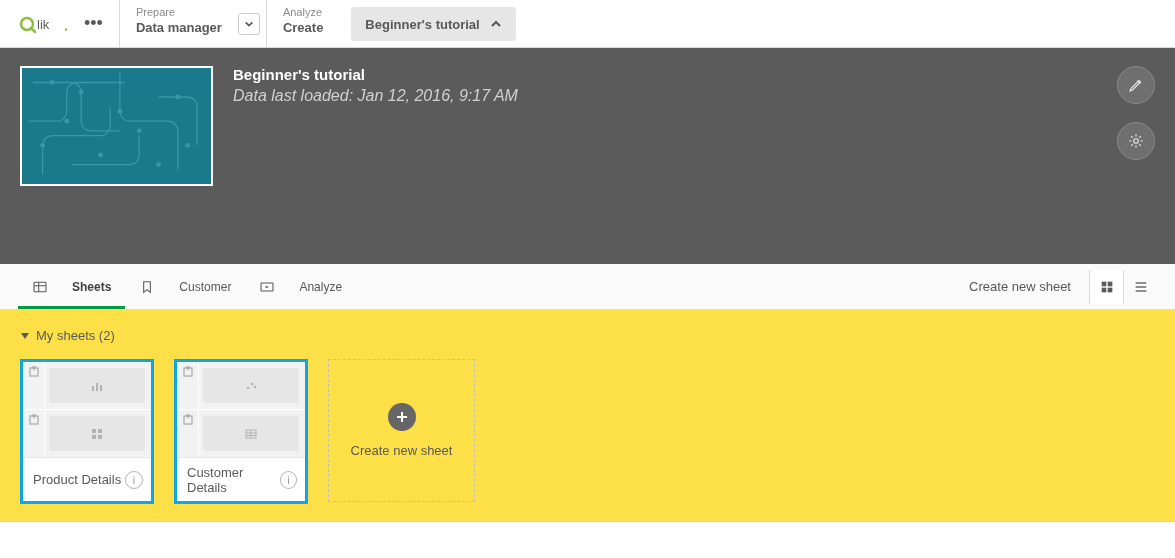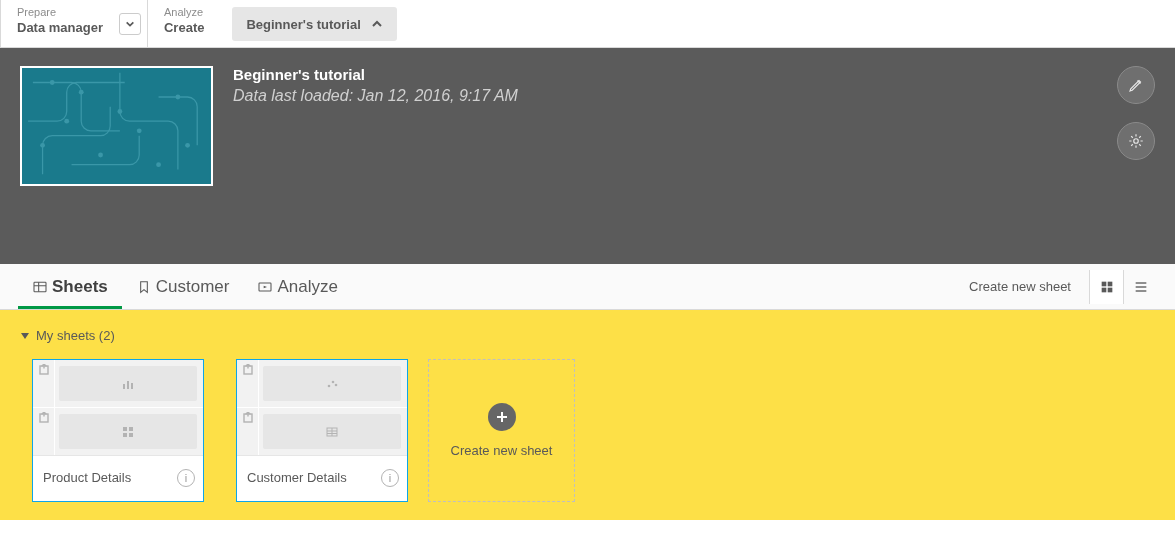--- a/index.html
+++ b/index.html
@@ -89,23 +89,23 @@
   .circle-btn svg { width:18px; height:18px; fill:none; stroke:#e6e6e6; stroke-width:1.6; }
 
   
   .tabbar {
     height:46px; border-bottom:1px solid #d9d9d9;
     display:flex; align-items:center;
     background:#fafafa;
     padding: 0 18px;
   }
   .tab {
-    display:flex; align-items:center; gap:4px;
+    display:flex; align-items:center; gap:24px;
     padding: 0 14px; height:100%;
-    cursor:pointer; color:#595959; font-size:17px;
+    cursor:pointer; color:#595959; font-size:12px;
   }
   .tab.active { border-bottom:3px solid #009845; color:#404040; font-weight:600; padding-top:3px; }
   .tab svg { width:16px; height:16px; fill:none; stroke:#595959; stroke-width:1.6; }
   .tabbar-spacer { flex:1; }
   .create-link { color:#595959; font-size:13px; cursor:pointer; margin-right:18px; }
   .view-btn {
     width:34px; height:34px; border-left:1px solid #d9d9d9;
     display:flex; align-items:center; justify-content:center; cursor:pointer;
   }
   .view-btn.active { background:#fff; }
@@ -113,21 +113,21 @@
   .view-btn.list svg { fill:none; stroke:#595959; stroke-width:2; }
 
   
   .sheets-area { padding: 18px 20px; background:#fde047; }
   .group-header { display:flex; align-items:center; gap:6px; cursor:pointer; color:#595959; font-size:13px; margin-bottom:16px; }
   .group-header svg { width:10px; height:10px; fill:#595959; }
 
   .cards { display:flex; gap:20px; }
 
   .sheet-card {
-    width:172px; border:1px solid #0ea5e9; background:#fff;margin-left:12px;
+    width:134px; border:3px solid #0ea5e9; background:#fff;
   }
   .sheet-preview { height:95px; background:#f2f2f2; display:flex; flex-direction:column; }
   .sheet-preview .row { flex:1; display:flex; align-items:stretch; }
   .sheet-preview .row + .row { border-top:1px solid #fff; }
   .mini-icon-holder {
     width:22px; border-right:1px solid #fff;
     display:flex; align-items:flex-start; justify-content:center; padding-top:4px;
   }
   .mini-icon-holder svg { width:12px; height:12px; fill:none; stroke:#b3b3b3; stroke-width:1.4; }
   .mini-block {
@@ -150,20 +150,29 @@
   .new-card .plus {
     width:28px; height:28px; border-radius:50%; background:#666;
     display:flex; align-items:center; justify-content:center;
   }
   .new-card .plus svg { width:14px; height:14px; fill:#fff; }
 </style>
 </head>
 <body>
 
 <div class="topnav">
+  <div class="brand">
+    <svg class="brand-logo" viewBox="0 0 104 40">
+      <circle cx="18" cy="20" r="12" fill="none" stroke="#8fbf3f" stroke-width="5"></circle>
+      <line x1="26" y1="28" x2="34" y2="36" stroke="#8fbf3f" stroke-width="5" stroke-linecap="round"></line>
+      <text x="38" y="30" font-family="Arial" font-size="26" font-weight="300" fill="#5c5c5c">lik</text>
+      <circle cx="96" cy="31" r="2.5" fill="#8fbf3f"></circle>
+    </svg>
+    <span class="more-dots">•••</span>
+  </div>
 
   <div class="top-section with-caret">
     <span class="kicker">Prepare</span>
     <span class="label">Data manager</span>
     <span class="caret-box">
       <svg viewBox="0 0 12 12">
           <polyline points="2,4 6,8 10,4"></polyline>
         </svg>
     </span>
   </div>

